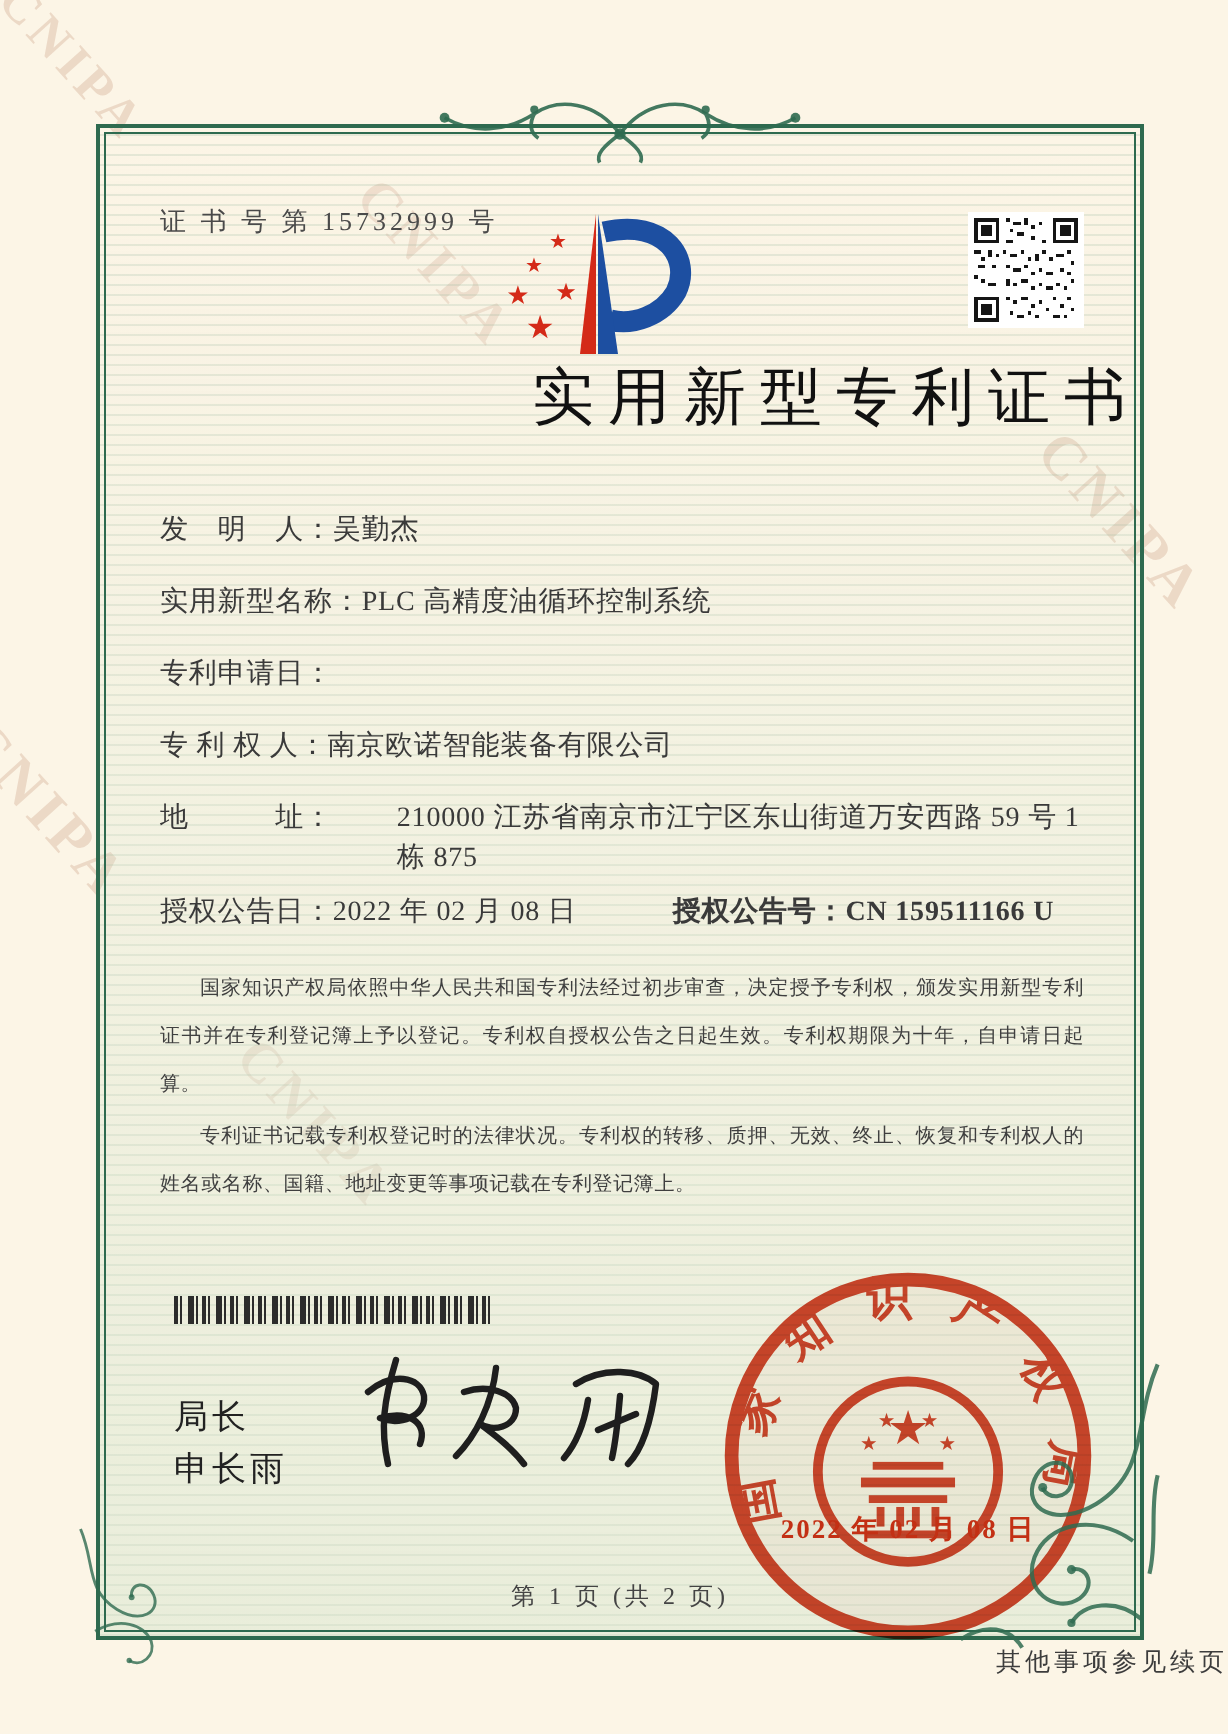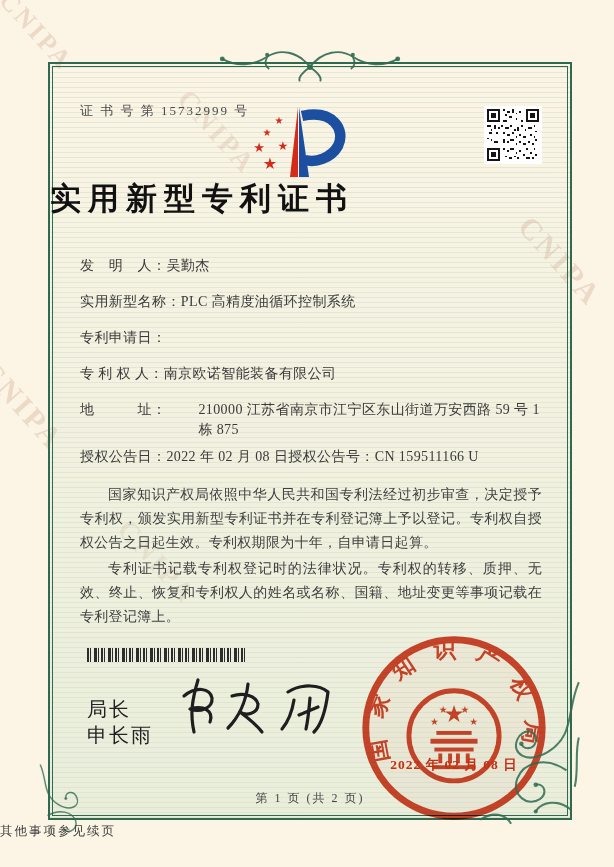--- a/index.html
+++ b/index.html
@@ -16,50 +16,50 @@
          background:
            linear-gradient(180deg, rgba(222,233,216,0.0) 0%, rgba(214,230,208,0.28) 55%, rgba(208,227,203,0.42) 100%),
            repeating-linear-gradient(0deg, rgba(140,176,150,0.20) 0px, rgba(140,176,150,0.20) 1px, rgba(0,0,0,0) 1px, rgba(0,0,0,0) 5px);}
   .frame-inner{position:absolute;inset:2px;border:1px solid #2e6a4f;pointer-events:none;}
 
   .cert-no{position:absolute;left:30px;top:38px;font-size:13px;letter-spacing:2px;color:#4a4a4a;}
   .qr{position:absolute;left:434px;top:42px;width:58px;height:58px;background:#fff;padding:3px;box-sizing:border-box;}
   .logo{position:absolute;left:203px;top:40px;width:97px;height:80px;}
   .garland{position:absolute;left:158px;top:-18px;width:204px;height:38px;z-index:6;}
 
-  .title{position:absolute;left:0;right:0;top:114px;text-align:left;
-         font-size:31px;font-weight:bold;letter-spacing:7px;color:#111;}
+  .title{position:absolute;left:0;right:0;top:114px;text-align:right;
+         font-size:31px;font-weight:normal;letter-spacing:7px;color:#111;}
 
   .fields{position:absolute;left:30px;right:28px;top:192px;color:#3a3a3a;}
   .row{display:flex;font-size:14px;line-height:20px;margin-bottom:16px;letter-spacing:0.4px;}
   .row .lbl{white-space:nowrap;}
   .row .val{flex:1;}
   .row-address{margin-bottom:7px;gap:32px;}
   .grant-pair{display:flex;}
-  .grant-pair + .grant-pair{}
-
-  .paras{margin-top:11px;font-size:14px;line-height:24px;text-align:justify;color:#3f3f3f;font-family:Liberation Mono, monospace;}
+  .grant-pair + .grant-pair{margin-left:48px;font-weight:bold;}
+
+  .paras{margin-top:11px;font-size:10px;line-height:24px;text-align:justify;color:#3f3f3f;}
   .paras p{margin:0 0 2px 0;text-indent:2em;letter-spacing:0.3px;}
 
   .barcode{position:absolute;left:37px;top:584px;width:158px;height:14px;
      background:repeating-linear-gradient(90deg,#2c2c2c 0 2px,rgba(0,0,0,0) 2px 3px,#2c2c2c 3px 4px,rgba(0,0,0,0) 4px 7px,#2c2c2c 7px 10px,rgba(0,0,0,0) 10px 11px,#2c2c2c 11px 12px,rgba(0,0,0,0) 12px 14px);}
 
-  .officer{position:absolute;left:37px;top:632px;font-size:20px;line-height:26px;letter-spacing:2px;color:#222;}
+  .officer{position:absolute;left:37px;top:632px;font-size:17px;line-height:26px;letter-spacing:2px;color:#222;}
   .signature{position:absolute;left:118px;top:602px;width:185px;height:85px;z-index:4;}
 
   .seal{position:absolute;left:306px;top:566px;width:196px;height:196px;z-index:5;opacity:0.94;mix-blend-mode:multiply;}
   .seal-date{position:absolute;left:296px;top:692px;width:216px;text-align:center;z-index:6;
              color:#c33014;font-weight:bold;font-size:13.5px;letter-spacing:1px;}
 
   .page-no{position:absolute;left:0;right:0;top:726px;text-align:center;font-size:12px;letter-spacing:2px;color:#444;}
 
   .flourish-br{position:absolute;left:418px;top:612px;width:118px;height:154px;z-index:6;}
   .flourish-bl{position:absolute;left:-14px;top:688px;width:70px;height:92px;z-index:6;transform:scaleX(-1);}
 
-  .footer-note{position:absolute;left:0;right:0;top:823px;text-align:left;z-index:3;
+  .footer-note{position:absolute;left:0;right:0;top:823px;text-align:right;z-index:3;
                font-size:12.5px;letter-spacing:2px;color:#3c3c3c;}
   svg{display:block;}
 </style>
 </head>
 <body>
 
 <div class="page">
 
   <div class="wm" style="left:-12px;top:16px;font-size:26px;">CNIPA</div>
   <div class="wm" style="left:166px;top:116px;font-size:28px;color:rgba(205,160,135,0.26);">CNIPA</div>

